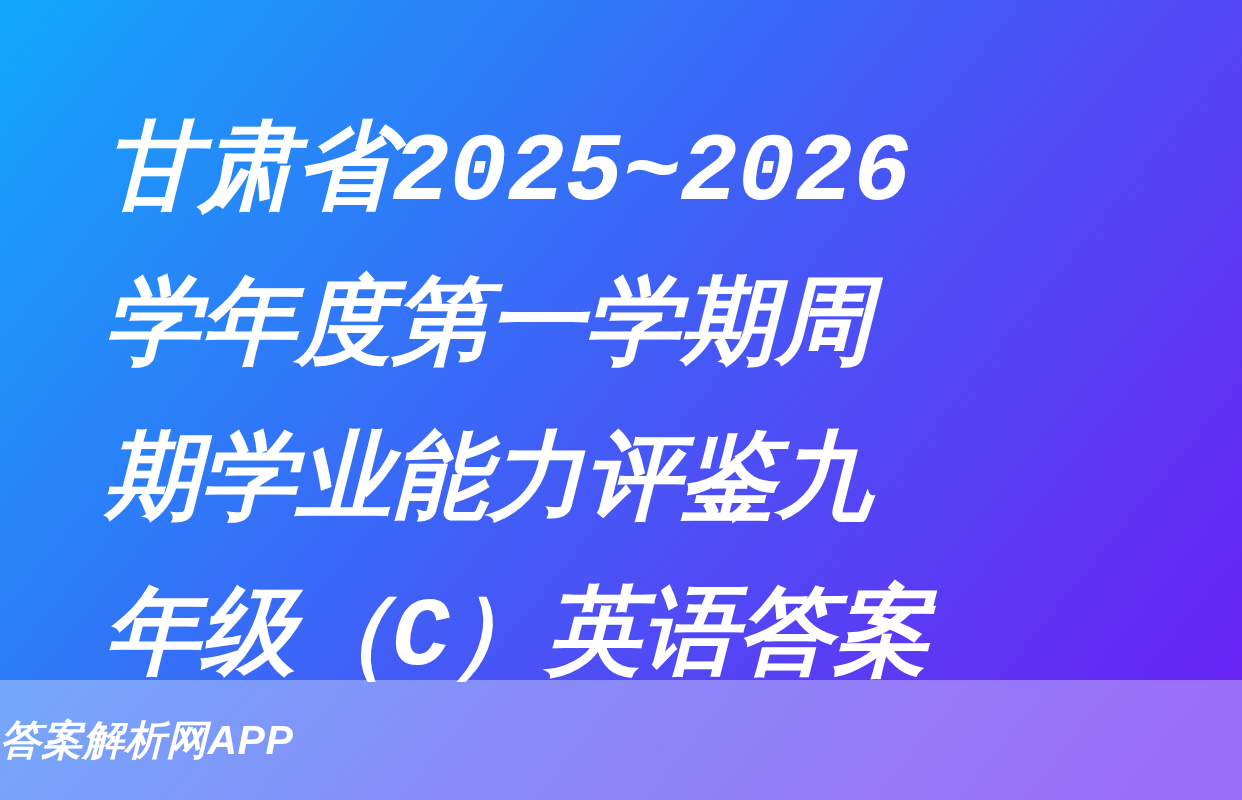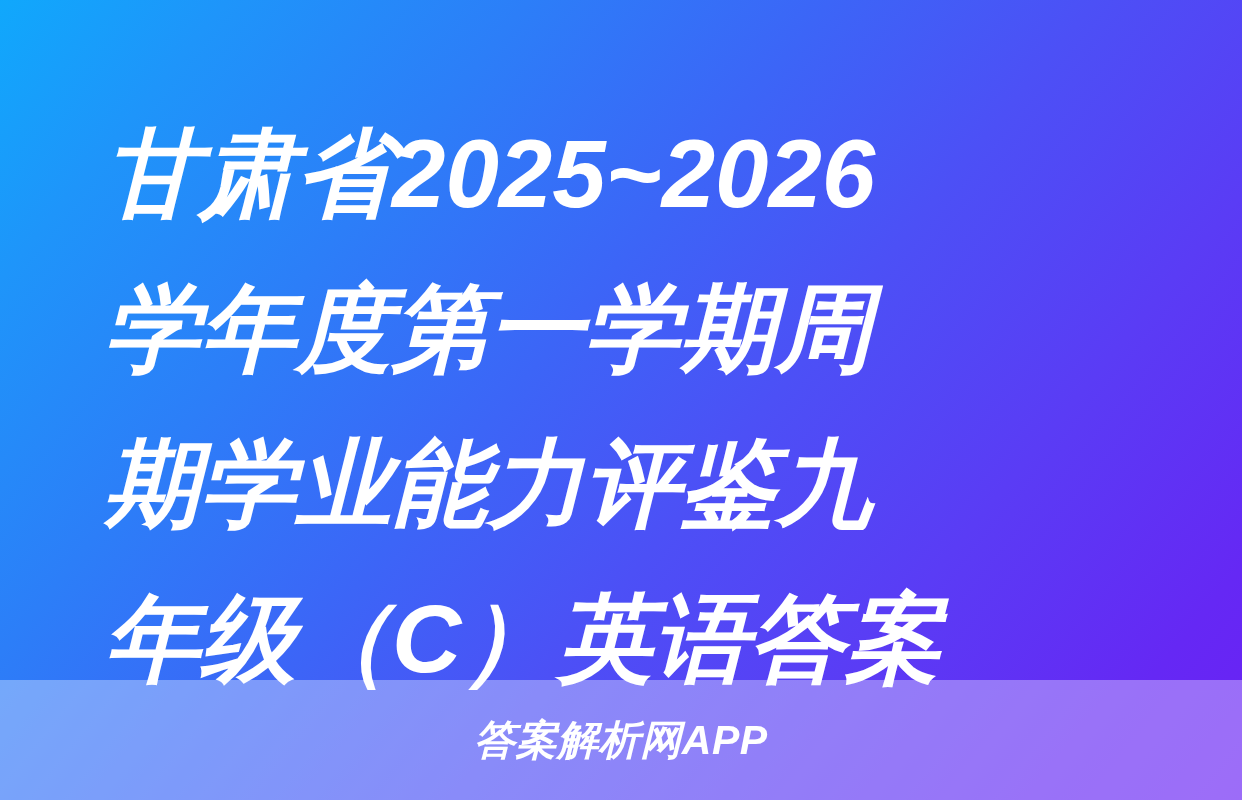--- a/index.html
+++ b/index.html
@@ -38,34 +38,35 @@
     box-sizing: border-box;
     padding: 0 104px;
     text-align: left;
     color: #ffffff;
     font-size: 96px;
     line-height: 155px;
     font-weight: 700;
     font-style: italic;
     letter-spacing: 0px;
     word-break: break-all;
+    font-family: Liberation Mono, monospace;
     -webkit-font-smoothing: antialiased;
   }
 
   
   #watermark-bar {
     position: absolute;
     left: 0;
     top: 680px;
     width: 1242px;
     height: 120px;
     background: rgba(255, 255, 255, 0.34);
     display: flex;
     align-items: center;
-    justify-content: center;
+    justify-content: flex-start;
   }
   #watermark-text {
     color: #ffffff;
     font-size: 41px;
     font-weight: 700;
     font-style: italic;
     letter-spacing: 0.5px;
     line-height: 1;
     white-space: nowrap;
   }

